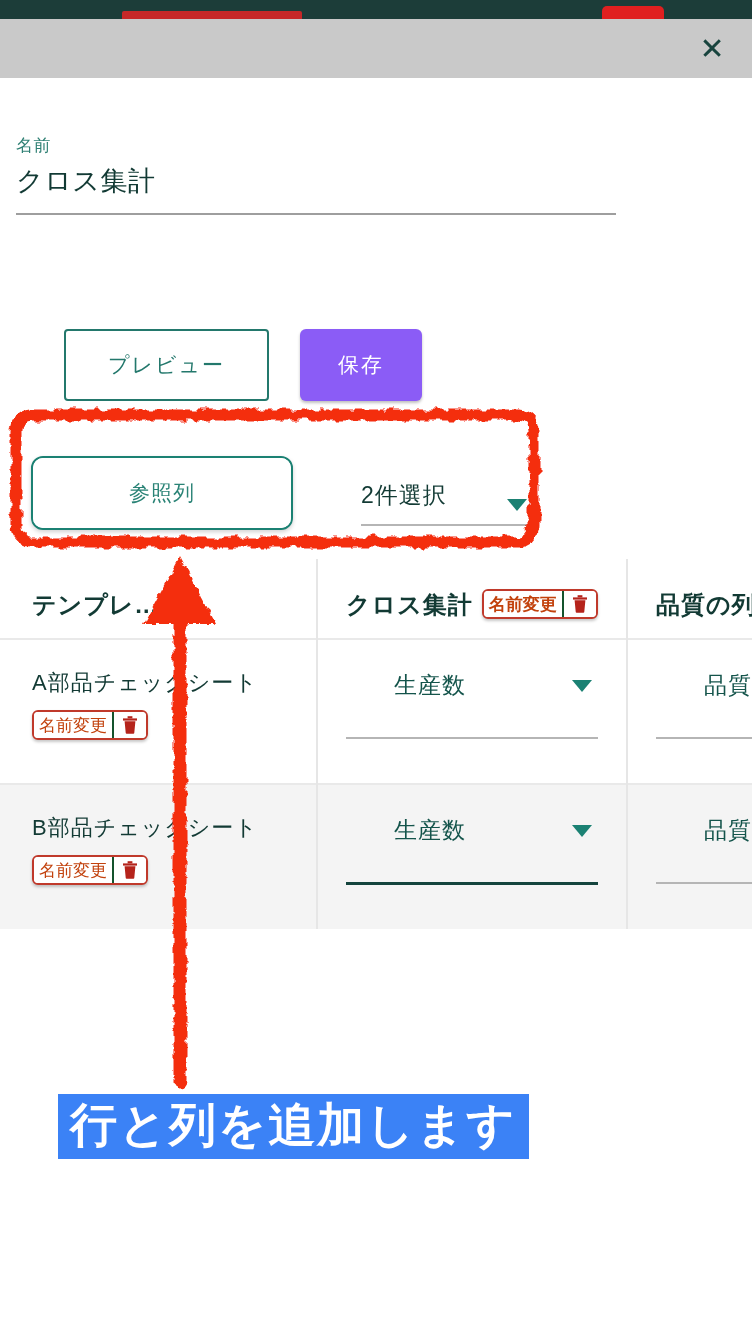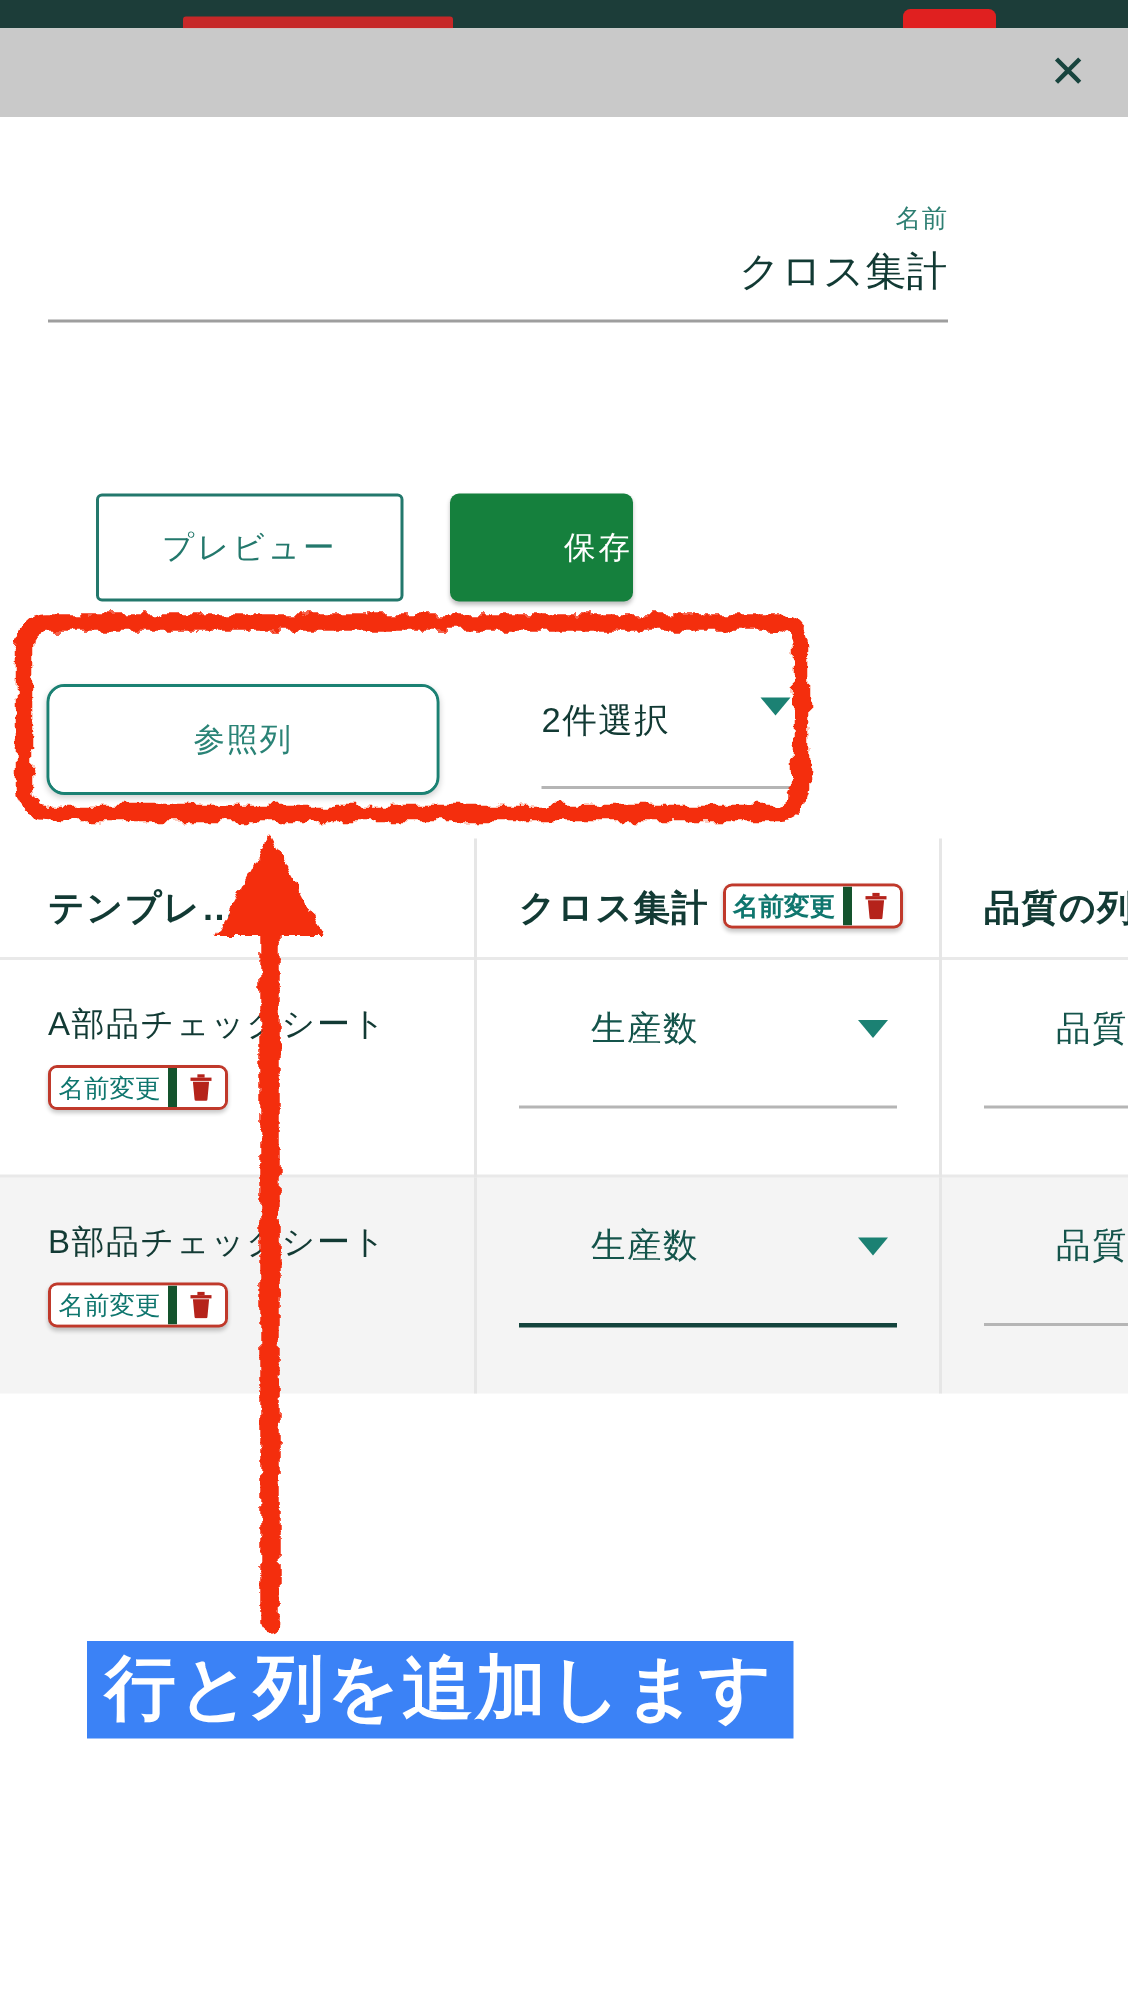--- a/index.html
+++ b/index.html
@@ -68,23 +68,22 @@
     color: #18443e;
     font-size: 30px;
     line-height: 1;
     font-family: "Liberation Sans", sans-serif;
     font-weight: 400;
   }
 
   
   #name-field {
     position: absolute;
-    left: 32px; top: 115px;
+    left: 16px; top: 115px;
     width: 600px;
-    text-align: right;
   }
   #name-label {
     font-size: 17px;
     color: #2e7f73;
     letter-spacing: .5px;
     line-height: 24px;
   }
   #name-value {
     font-size: 27px;
     color: #123a34;
@@ -115,26 +114,25 @@
   }
   #preview-button {
     width: 205px; height: 72px;
     background: #ffffff;
     border: 2px solid #23786c;
     border-radius: 4px;
     color: #23786c;
   }
   #save-button {
     width: 122px; height: 72px;
-    background: #15803d;
+    background: #8b5cf6;
     border: none;
     border-radius: 6px;
     color: #ffffff;
     box-shadow: 0 2px 3px rgba(0,0,0,.25);
-    text-align: right;
   }
 
   
   #column-controls {
     position: absolute;
     left: 31px; top: 420px;
     width: 480px;
     height: 110px;
   }
   #column-type-toggle {
@@ -164,21 +162,21 @@
   }
   .toggle-seg + .toggle-seg { border-left: 3px solid #1b8173; }
 
   #column-select {
     position: absolute;
     left: 330px; top: 26px;
     width: 172px;
   }
   #column-select-row {
     display: flex;
-    align-items: flex-start;
+    align-items: flex-end;
     justify-content: space-between;
     height: 46px;
     cursor: pointer;
   }
   #column-select-value {
     font-size: 23px;
     color: #123a34;
     letter-spacing: 1px;
   }
   .caret {
@@ -252,23 +250,23 @@
     box-shadow: 0 2px 3px rgba(0,0,0,.22);
     overflow: hidden;
     height: 30px;
     cursor: pointer;
   }
   .edit-badge .rename {
     display: flex;
     align-items: center;
     padding: 0 5px;
     font-size: 17px;
-    color: #0f766e;
+    color: #c2410c;
     letter-spacing: 0px;
-    border-right: 6px solid #14532d;
+    border-right: 2px solid #14532d;
     background: #fff;
     white-space: nowrap;
   }
   .edit-badge .trash {
     display: flex;
     align-items: center;
     justify-content: center;
     width: 32px;
     background: #fff;
   }

